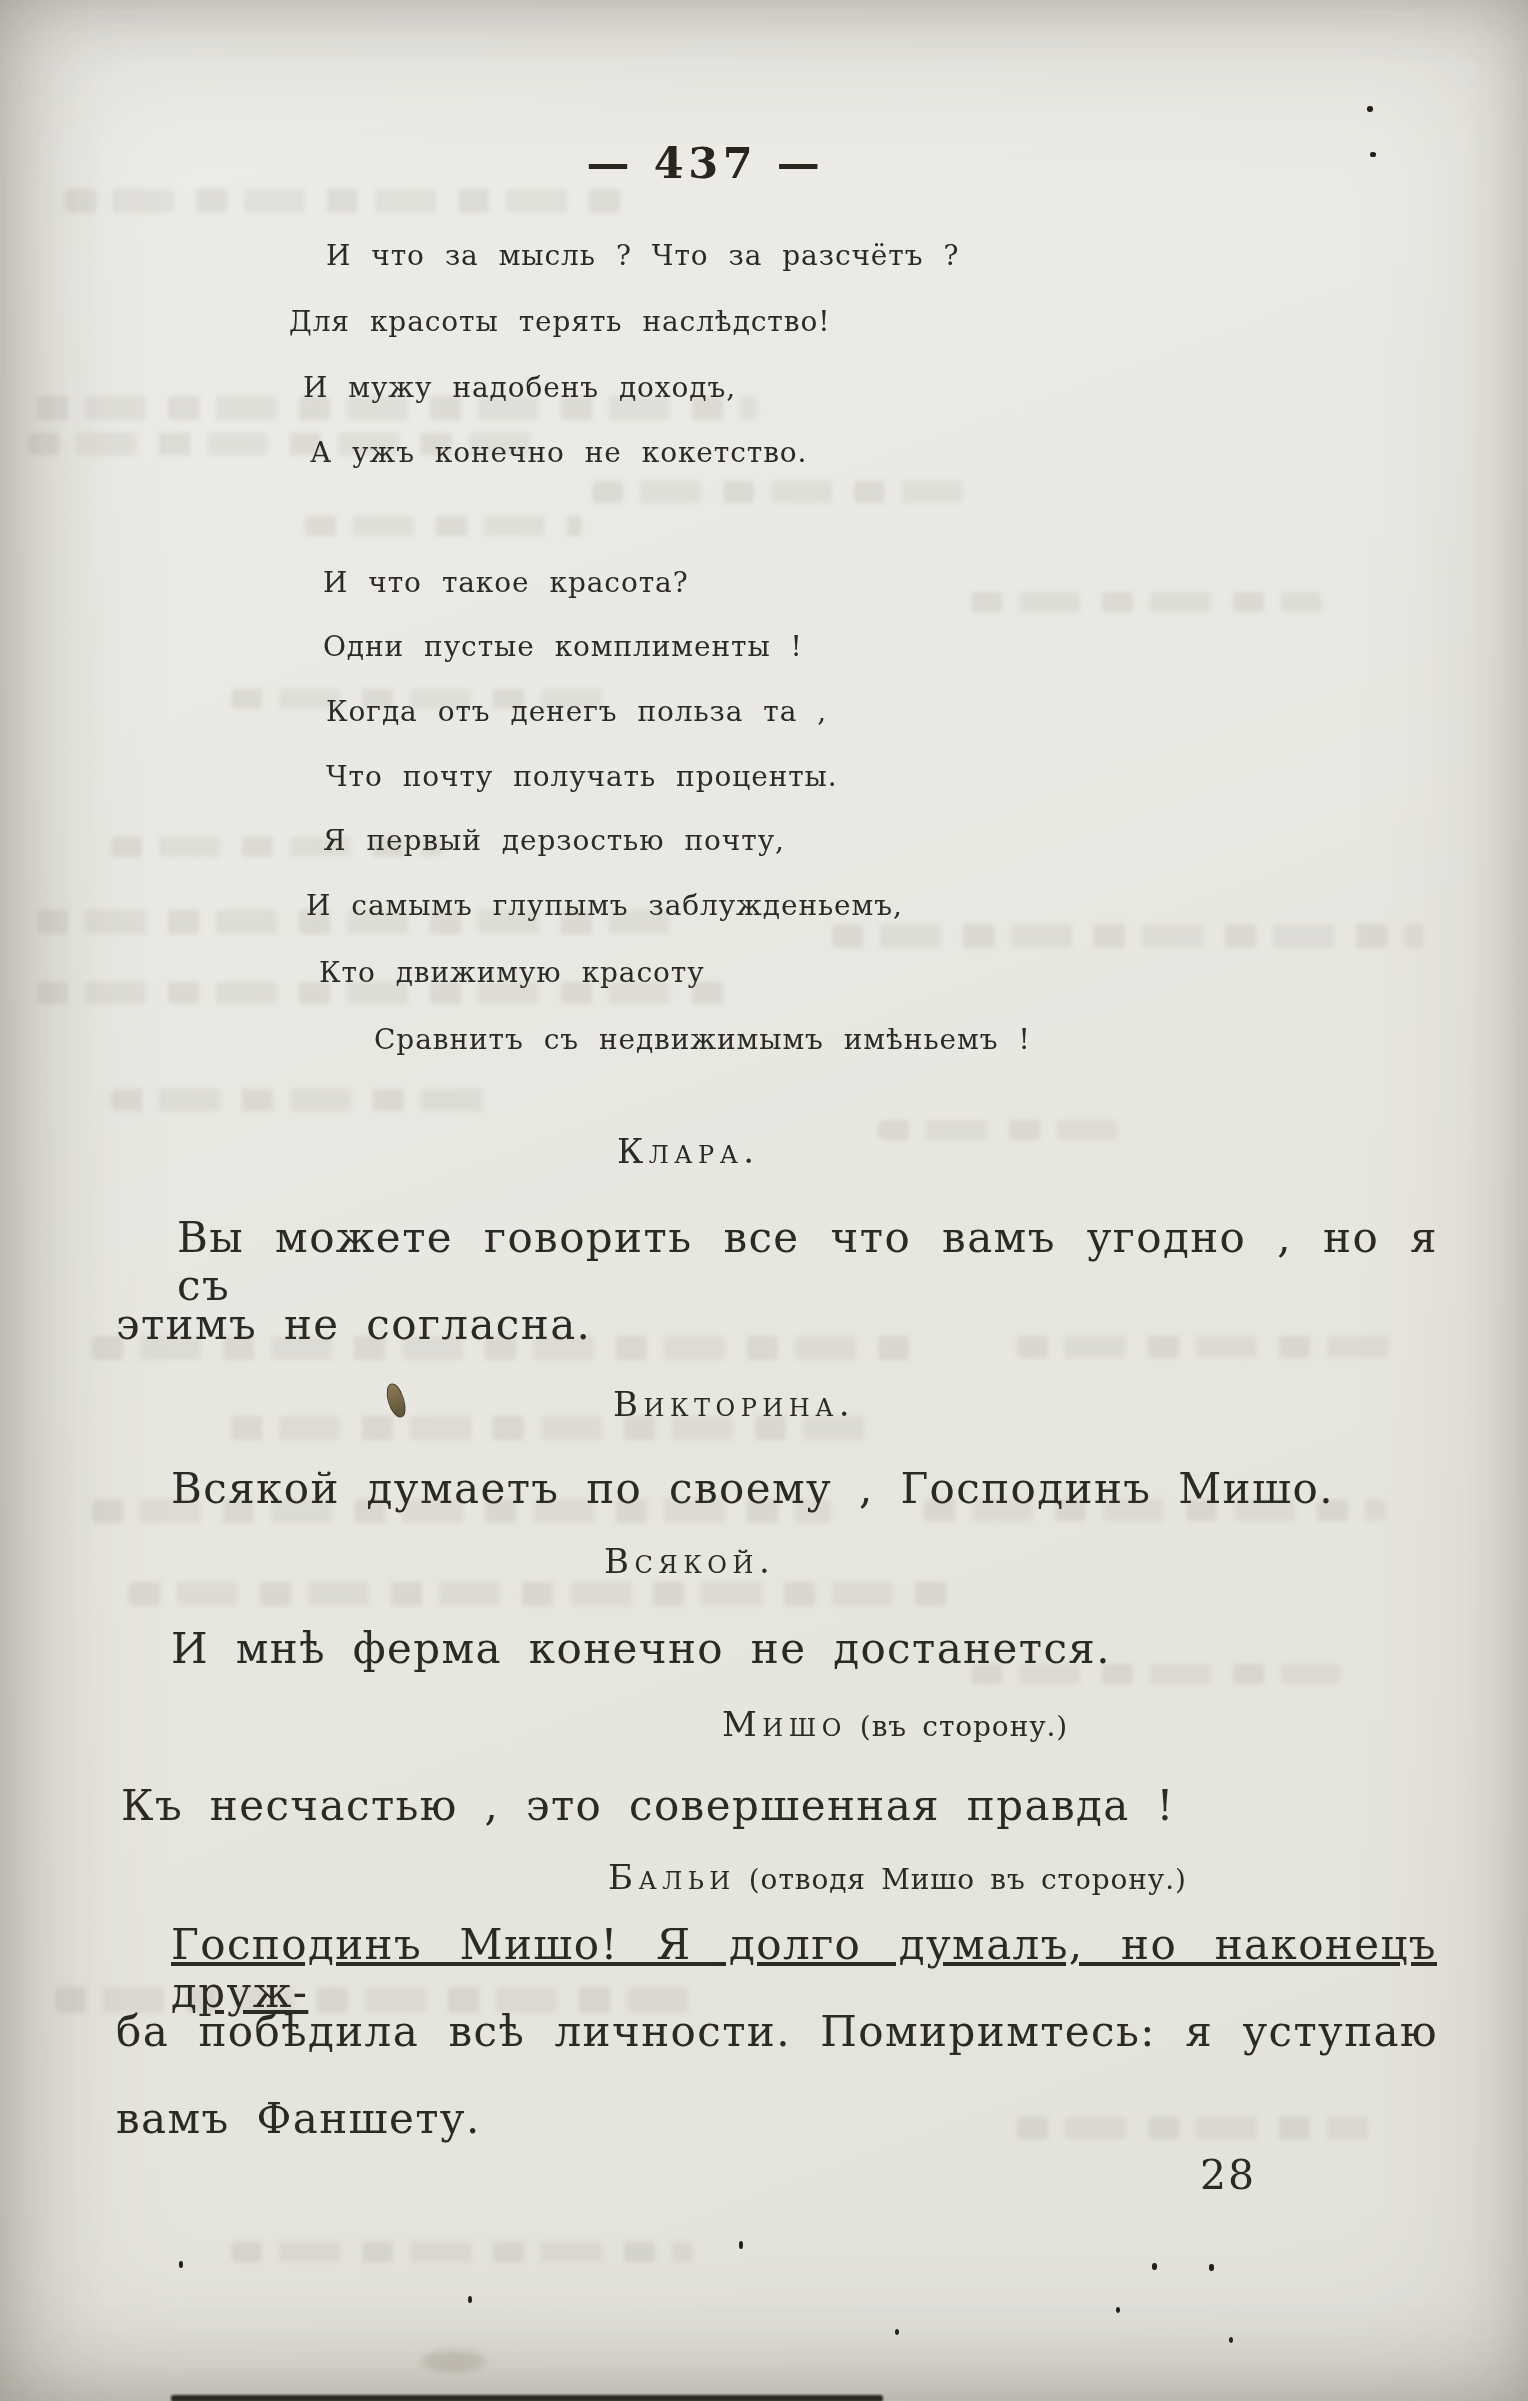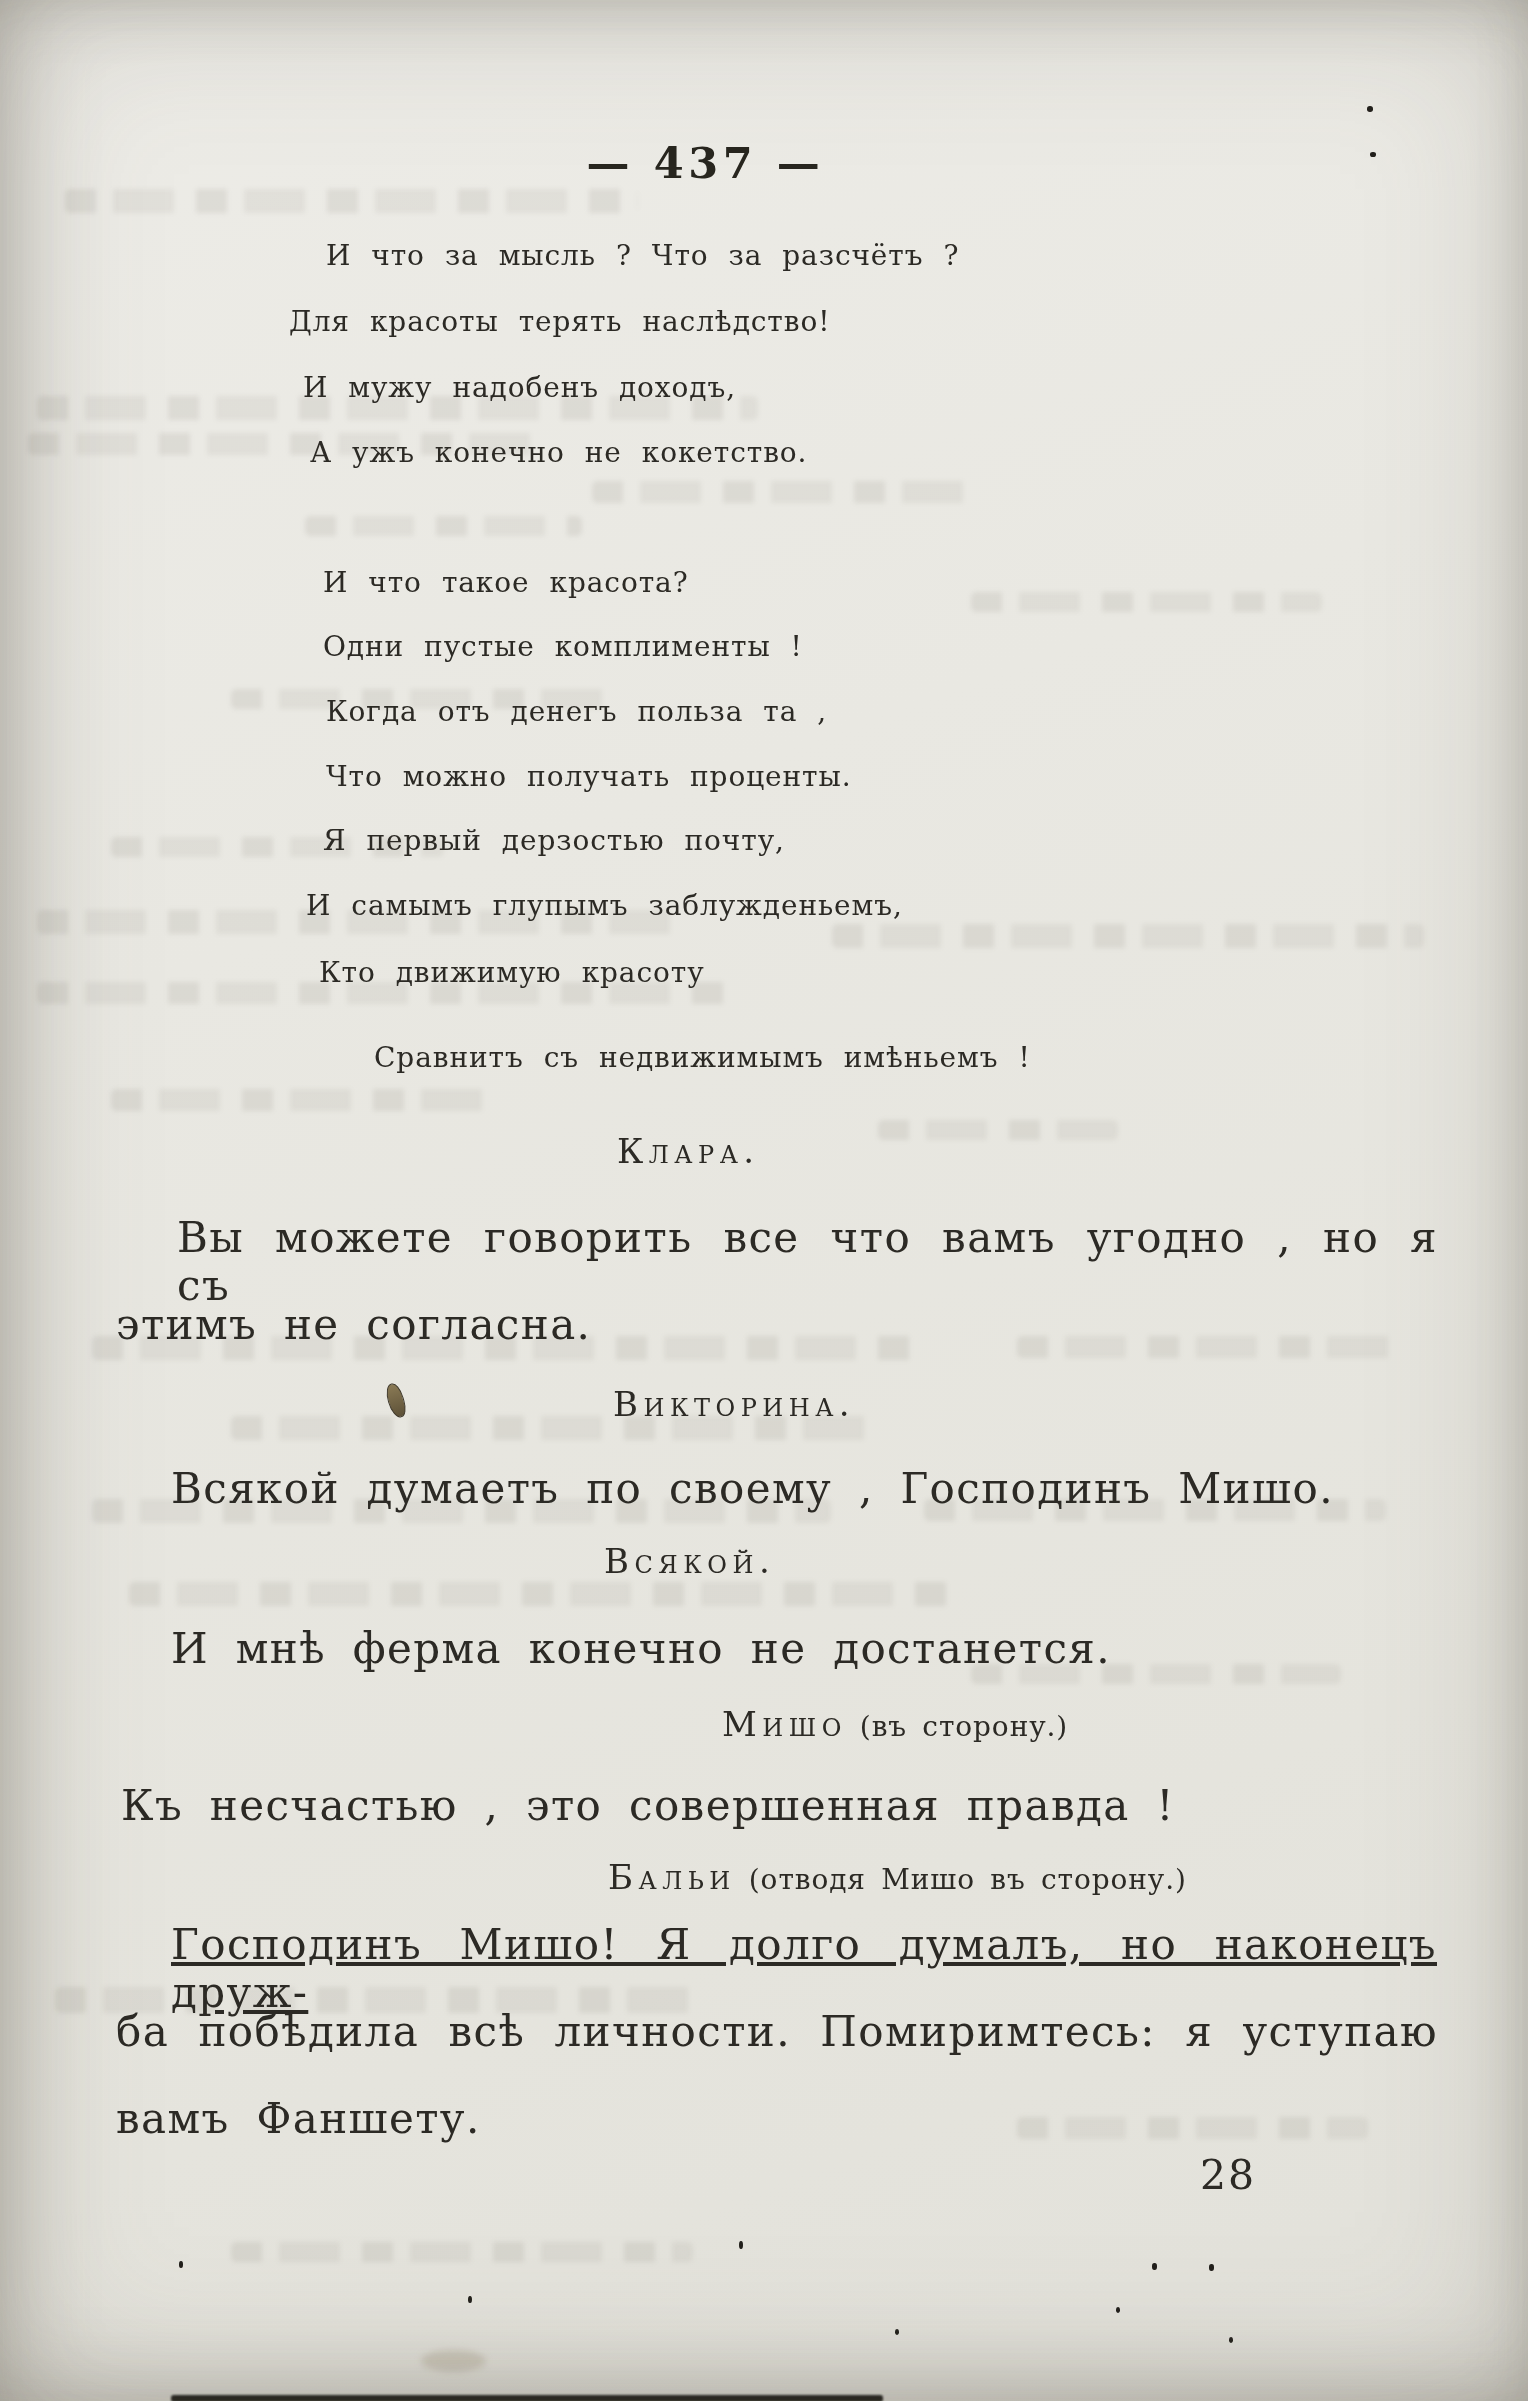--- a/index.html
+++ b/index.html
@@ -33,21 +33,21 @@
   .sp-dir{font-size:28px;letter-spacing:0.9px;word-spacing:5.5px;margin-left:13px;}
   .sp-dir:empty{display:none;}
   .signature{font-size:41px;letter-spacing:1.8px;}
 
   
   .v0{top:240px;left:314px;} .v1{top:306px;left:277px;}
   .v2{top:372px;left:291px;} .v3{top:437px;left:298px;}
   .v4{top:567px;left:311px;} .v5{top:631px;left:311px;}
   .v6{top:696px;left:314px;} .v7{top:761px;left:314px;}
   .v8{top:825px;left:311px;} .v9{top:890px;left:294px;}
-  .v10{top:957px;left:307px;} .v11{top:1024px;left:362px;margin-top:18px;}
+  .v10{top:957px;left:307px;} .v11{top:1024px;left:362px;}
 
   
   .h-klara{top:1132px;left:605px;}
   .p1l1{top:1214px;left:165px;width:1261px;}
   .p1l2{top:1301px;left:104px;}
   .h-viktorina{top:1385px;left:601px;}
   .p2l1{top:1465px;left:159px;}
   .h-fansheta{top:1542px;left:592px;}
   .p3l1{top:1625px;left:159px;}
   .h-misho{top:1705px;left:710px;}
@@ -112,21 +112,21 @@
 
   <div class="txt header">— 437 —</div>
 
   <div class="txt verse v0">И что за мысль ? Что за разсчётъ ?</div>
   <div class="txt verse v1">Для красоты терять наслѣдство!</div>
   <div class="txt verse v2">И мужу надобенъ доходъ,</div>
   <div class="txt verse v3">А ужъ конечно не кокетство.</div>
   <div class="txt verse v4">И что такое красота?</div>
   <div class="txt verse v5">Одни пустые комплименты !</div>
   <div class="txt verse v6">Когда отъ денегъ польза та ,</div>
-  <div class="txt verse v7">Что можно получать проценты.</div>
+  <div class="txt verse v7">Что почту получать проценты.</div>
   <div class="txt verse v8">Я первый дерзостью почту,</div>
   <div class="txt verse v9">И самымъ глупымъ заблужденьемъ,</div>
   <div class="txt verse v10">Кто движимую красоту</div>
   <div class="txt verse v11">Сравнитъ съ недвижимымъ имѣньемъ !</div>
 
   <div class="txt speaker h-klara">
     <span class="sp-name">Клара.</span>
   </div>
   <div class="txt prose full p1l1">Вы можете говорить все что вамъ угодно , но я съ</div>
   <div class="txt prose p1l2">этимъ не согласна.</div>

